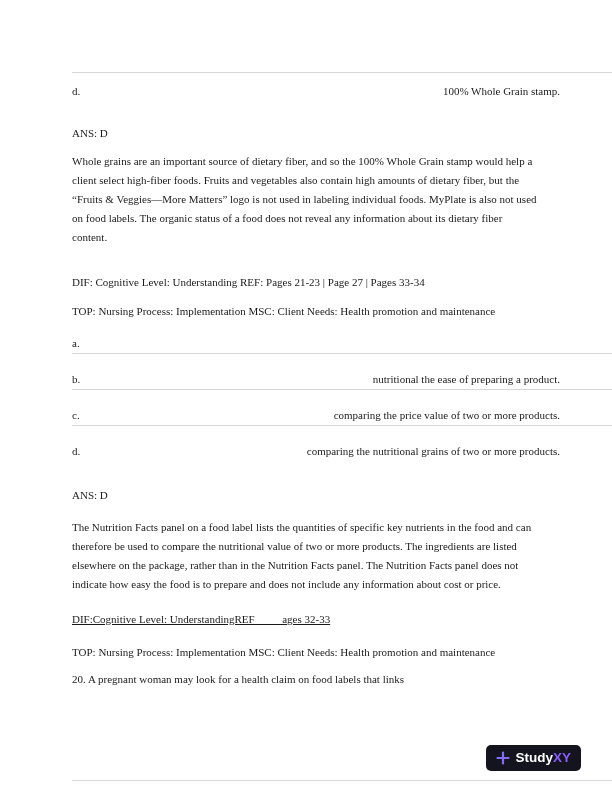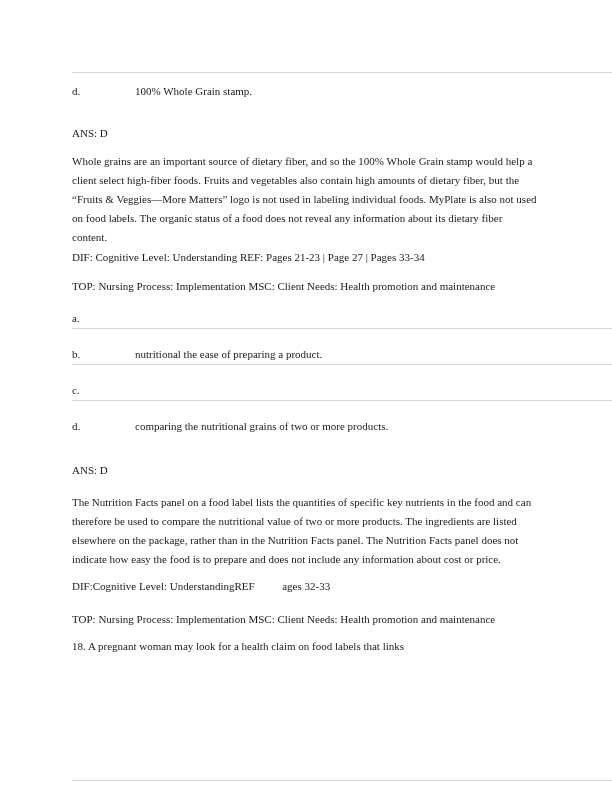--- a/index.html
+++ b/index.html
@@ -14,32 +14,32 @@
     color:#1b1b1b;
     overflow:hidden;
     margin:0 auto;
   }
   .rule { border-top:1px solid #d8d8d8; margin-left:72px; }
   .rule-top { margin-top:72px; }
   .txt { margin-left:72px; margin-right:72px; }
   .opt-row { display:flex; margin-left:72px; margin-right:0; }
   .opt-row.ruled { border-bottom:1px solid #d8d8d8; }
   .opt-letter { width:63px; flex:0 0 63px; }
-  .opt-text { flex:1; padding-right:52px; }
+  .opt-text { flex:1; padding-right:52px;text-align:right; }
   .prev-opt { margin-top:9px; }
   .ans1 { margin-top:23px; }
   .para { margin-top:9px; }
-  .dif1 { margin-top:1px; }
+  .dif1 { margin-top:26px; }
   .top1 { margin-top:10px; }
   .q17 { margin-top:7px; }
   .row-a { padding-top:13px; }
   .row-b, .row-c, .row-d { padding-top:16px; }
   .ans2 { margin-top:25px; }
   .para2 { margin-top:13px; }
-  .dif2 { margin-top:8px; }
+  .dif2 { margin-top:16px;text-decoration:underline; }
   .top2 { margin-top:14px; }
   .q18 { margin-top:8px; }
   .italic { }
   .ws-pre { white-space:pre-wrap; }
   .footer-rule { position:absolute; left:72px; right:0; top:780px; border-top:1px solid #d8d8d8; margin:0; }
   .logo {
     position:absolute; top:745px; right:31px;
     height:26px;
     display:flex; align-items:center; gap:5px;
     background:#14141e;
@@ -77,33 +77,48 @@
   <div>
     <div class="opt-row ruled row-a">
       <span class="opt-letter">a.</span>
     </div>
     <div class="opt-row ruled row-b">
       <span class="opt-letter">b.</span>
       <span class="opt-text">nutritional the ease of preparing a product.</span>
     </div>
     <div class="opt-row ruled row-c">
       <span class="opt-letter">c.</span>
+      <span class="opt-text">comparing the price value of two or more products.</span>
     </div>
     <div class="opt-row row-d">
       <span class="opt-letter">d.</span>
       <span class="opt-text">comparing the nutritional grains of two or more products.</span>
     </div>
   </div>
 
   <p class="txt ans2">ANS: D</p>
 
   <p class="txt para2">The Nutrition Facts panel on a food label lists the quantities of specific key nutrients in the food and can therefore be used to compare the nutritional value of two or more products. The ingredients are listed elsewhere on the package, rather than in the Nutrition Facts panel. The Nutrition Facts panel does not indicate how easy the food is to prepare and does not include any information about cost or price.</p>
 
   <p class="txt dif2 ws-pre">DIF:Cognitive Level: UnderstandingREF          ages 32-33</p>
 
   <p class="txt top2">TOP: Nursing Process: Implementation MSC: Client Needs: Health promotion and maintenance</p>
 
-  <p class="txt q18">18. A pregnant woman may look for a health claim on food labels that links</p>
+  <p class="txt q18">20. A pregnant woman may look for a health claim on food labels that links</p>
 
   <div class="footer-rule"></div>
 
+  <div class="logo">
+    <span class="logo-plus">
+      <svg width="14" height="14" viewBox="0 0 14 14" aria-hidden="true">
+        <defs>
+          <linearGradient id="plusGrad" x1="0" y1="0" x2="1" y2="1">
+            <stop offset="0" stop-color="#6d7cff"></stop>
+            <stop offset="1" stop-color="#9a5cff"></stop>
+          </linearGradient>
+        </defs>
+        <path d="M7 1.5 V12.5 M1.5 7 H12.5" stroke="url(#plusGrad)" stroke-width="2.2" stroke-linecap="round" fill="none"></path>
+      </svg>
+    </span>
+    <span><span class="logo-study">Study</span><span class="logo-xy">XY</span></span>
+  </div>
 
 </div>
 
 </body></html>

